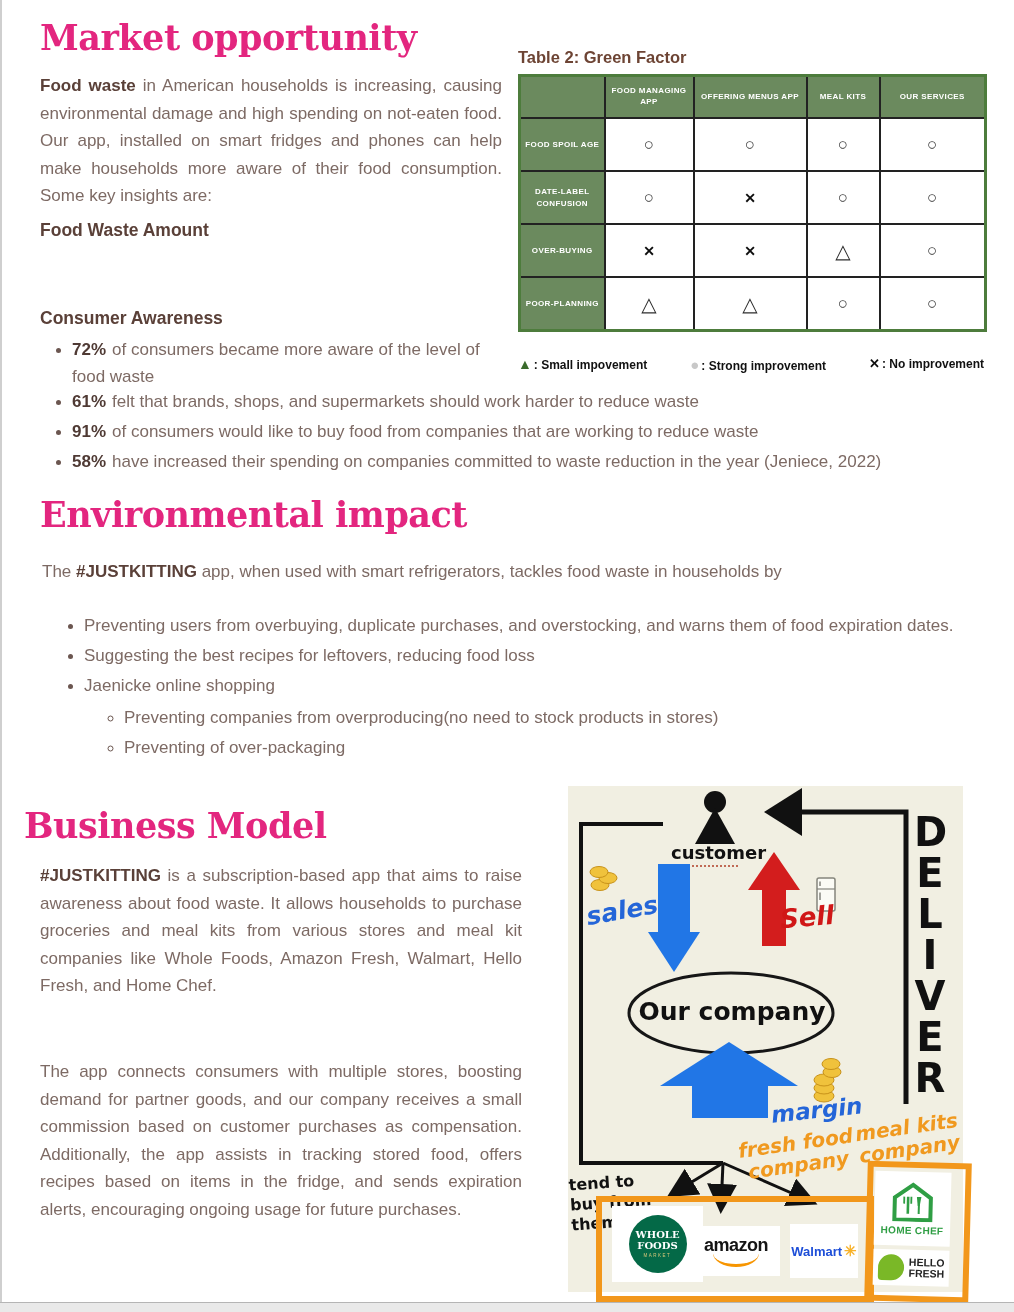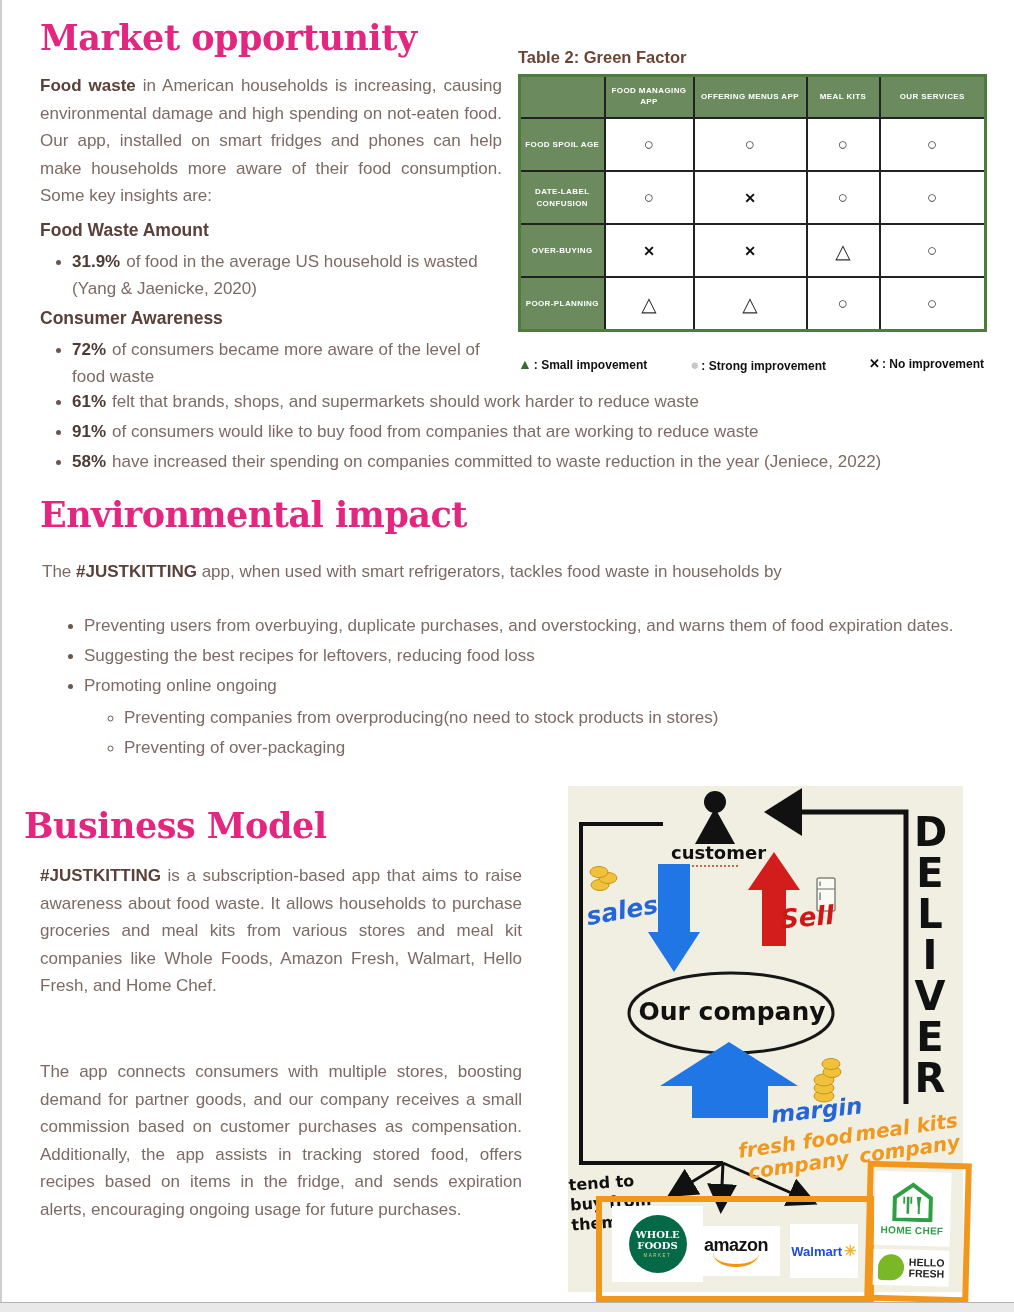--- a/index.html
+++ b/index.html
@@ -78,23 +78,20 @@
 </head>
 <body>
 
 <div class="page">
 
   <h1 class="abs h-pink" style="left:40px;top:20px;">Market opportunity</h1>
 
   <p class="abs body just" style="left:40px;top:72px;width:462px;"><b class="bold-brown">Food waste</b><span> in American households is increasing, causing environmental damage and high spending on not-eaten food. Our app, installed on smart fridges and phones can help make households more aware of their food consumption. Some key insights are:</span></p>
 
   <h3 class="abs h-brown" style="left:40px;top:220px;">Food Waste Amount</h3>
-  <ul class="abs" style="left:48px;top:248px;width:448px;">
-    <li><span class="stat">31.9%</span><span>of food in the average US household is wasted (Yang &amp; Jaenicke, 2020)</span></li>
-  </ul>
 
   <h3 class="abs h-brown" style="left:40px;top:308px;">Consumer Awareness</h3>
   <ul class="abs" style="left:48px;top:336px;width:435px;">
     <li><span class="stat">72%</span><span>of consumers became more aware of the level of food waste</span></li>
   </ul>
 
   <div class="abs table-title" style="left:518px;top:48px;">Table 2: Green Factor</div>
 
   <table class="abs gf" style="left:518px;top:74px;">
     <colgroup>
@@ -157,21 +154,21 @@
     <li><span class="stat">58%</span><span>have increased their spending on companies committed to waste reduction in the year (Jeniece, 2022)</span></li>
   </ul>
 
   <h1 class="abs h-pink" style="left:40px;top:497px;">Environmental impact</h1>
 
   <p class="abs body" style="left:42px;top:558px;width:910px;"><span>The </span><b class="bold-brown">#JUSTKITTING</b><span> app, when used with smart refrigerators, tackles food waste in households by</span></p>
 
   <ul class="abs just" style="left:60px;top:612px;width:872px;">
     <li>Preventing users from overbuying, duplicate purchases, and overstocking, and warns them of food expiration dates.</li>
     <li>Suggesting the best recipes for leftovers, reducing food loss</li>
-    <li><span>Promoting online ongoing</span>
+    <li><span>Jaenicke online shopping</span>
       <ul class="subs">
         <li>Preventing companies from overproducing(no need to stock products in stores)</li>
         <li>Preventing of over-packaging</li>
       </ul>
     </li>
   </ul>
 
   <h1 class="abs h-pink" style="left:24px;top:808px;">Business Model</h1>
 
   <p class="abs body just" style="left:40px;top:862px;width:482px;"><b class="bold-brown">#JUSTKITTING</b><span> is a subscription-based app that aims to raise awareness about food waste. It allows households to purchase groceries and meal kits from various stores and meal kit companies like Whole Foods, Amazon Fresh, Walmart, Hello Fresh, and Home Chef.</span></p>

